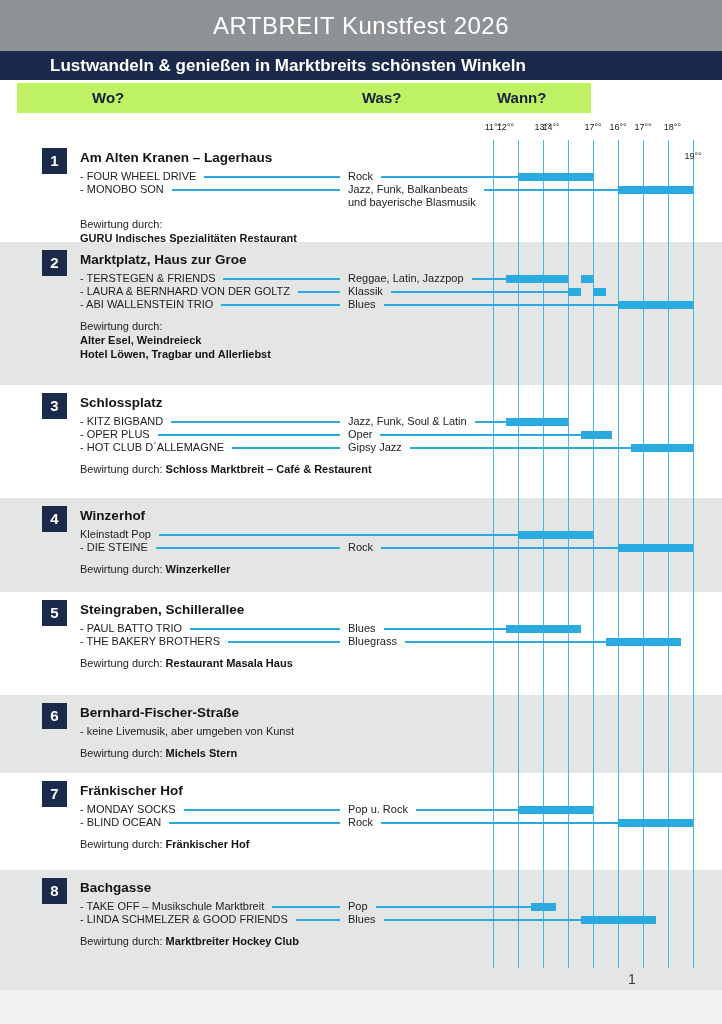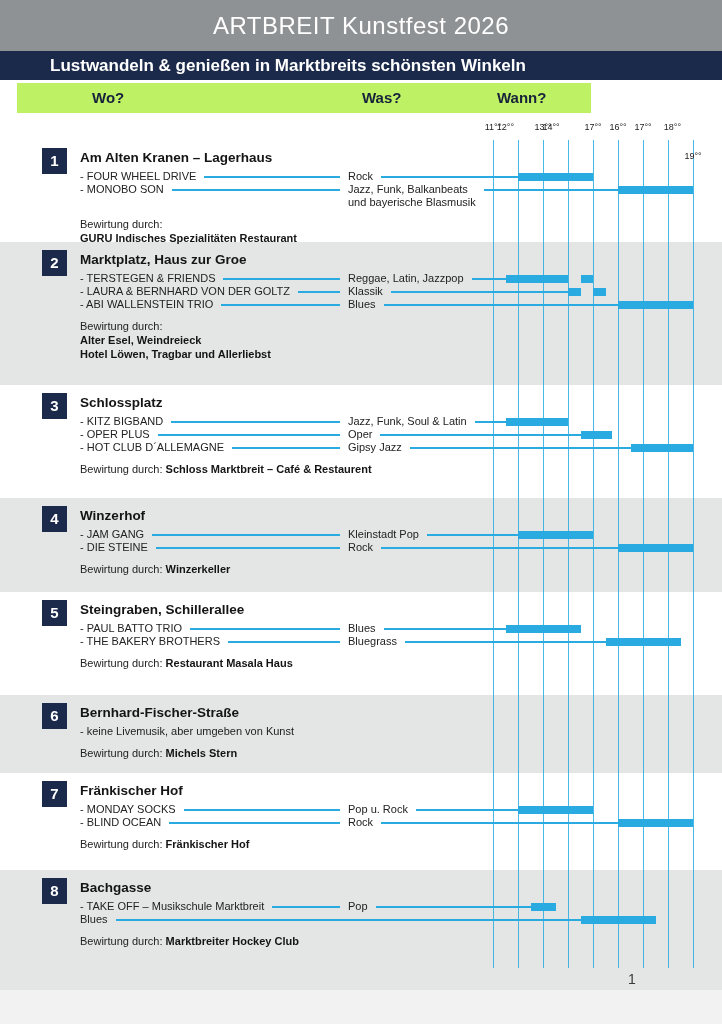--- a/index.html
+++ b/index.html
@@ -224,24 +224,20 @@
           <div class="bar" style="left: 550.5px; width: 62.5px;"></div>
         </div>
         <div class="bew">
           <div class="bew-line"><span>Bewirtung durch:</span> <span class="b">Schloss Marktbreit – Café &amp; Restaurent</span></div>
         </div>
       </div>
       <div class="section shaded">
         <div class="badge">4</div>
         <div class="sec-title">Winzerhof</div>
         <div class="row">
-          <div class="c1">
-            <div class="act-name">- JAM GANG</div>
-            <div class="fill"></div>
-          </div>
           <div class="c2">
             <div class="genre">
               <div>Kleinstadt Pop</div>
             </div>
             <div class="fill2"></div>
             <div class="spacer" style="width: 204px;"></div>
           </div>
           <div class="bar" style="left: 438px; width: 75px;"></div>
         </div>
         <div class="row">
@@ -351,20 +347,24 @@
           <div class="c2">
             <div class="genre">
               <div>Pop</div>
             </div>
             <div class="fill2"></div>
             <div class="spacer" style="width: 191.5px;"></div>
           </div>
           <div class="bar" style="left: 450.5px; width: 25px;"></div>
         </div>
         <div class="row">
+          <div class="c1">
+            <div class="act-name">- LINDA SCHMELZER &amp; GOOD FRIENDS</div>
+            <div class="fill"></div>
+          </div>
           <div class="c2">
             <div class="genre">
               <div>Blues</div>
             </div>
             <div class="fill2"></div>
             <div class="spacer" style="width: 141.5px;"></div>
           </div>
           <div class="bar" style="left: 500.5px; width: 75px;"></div>
         </div>
         <div class="bew">

